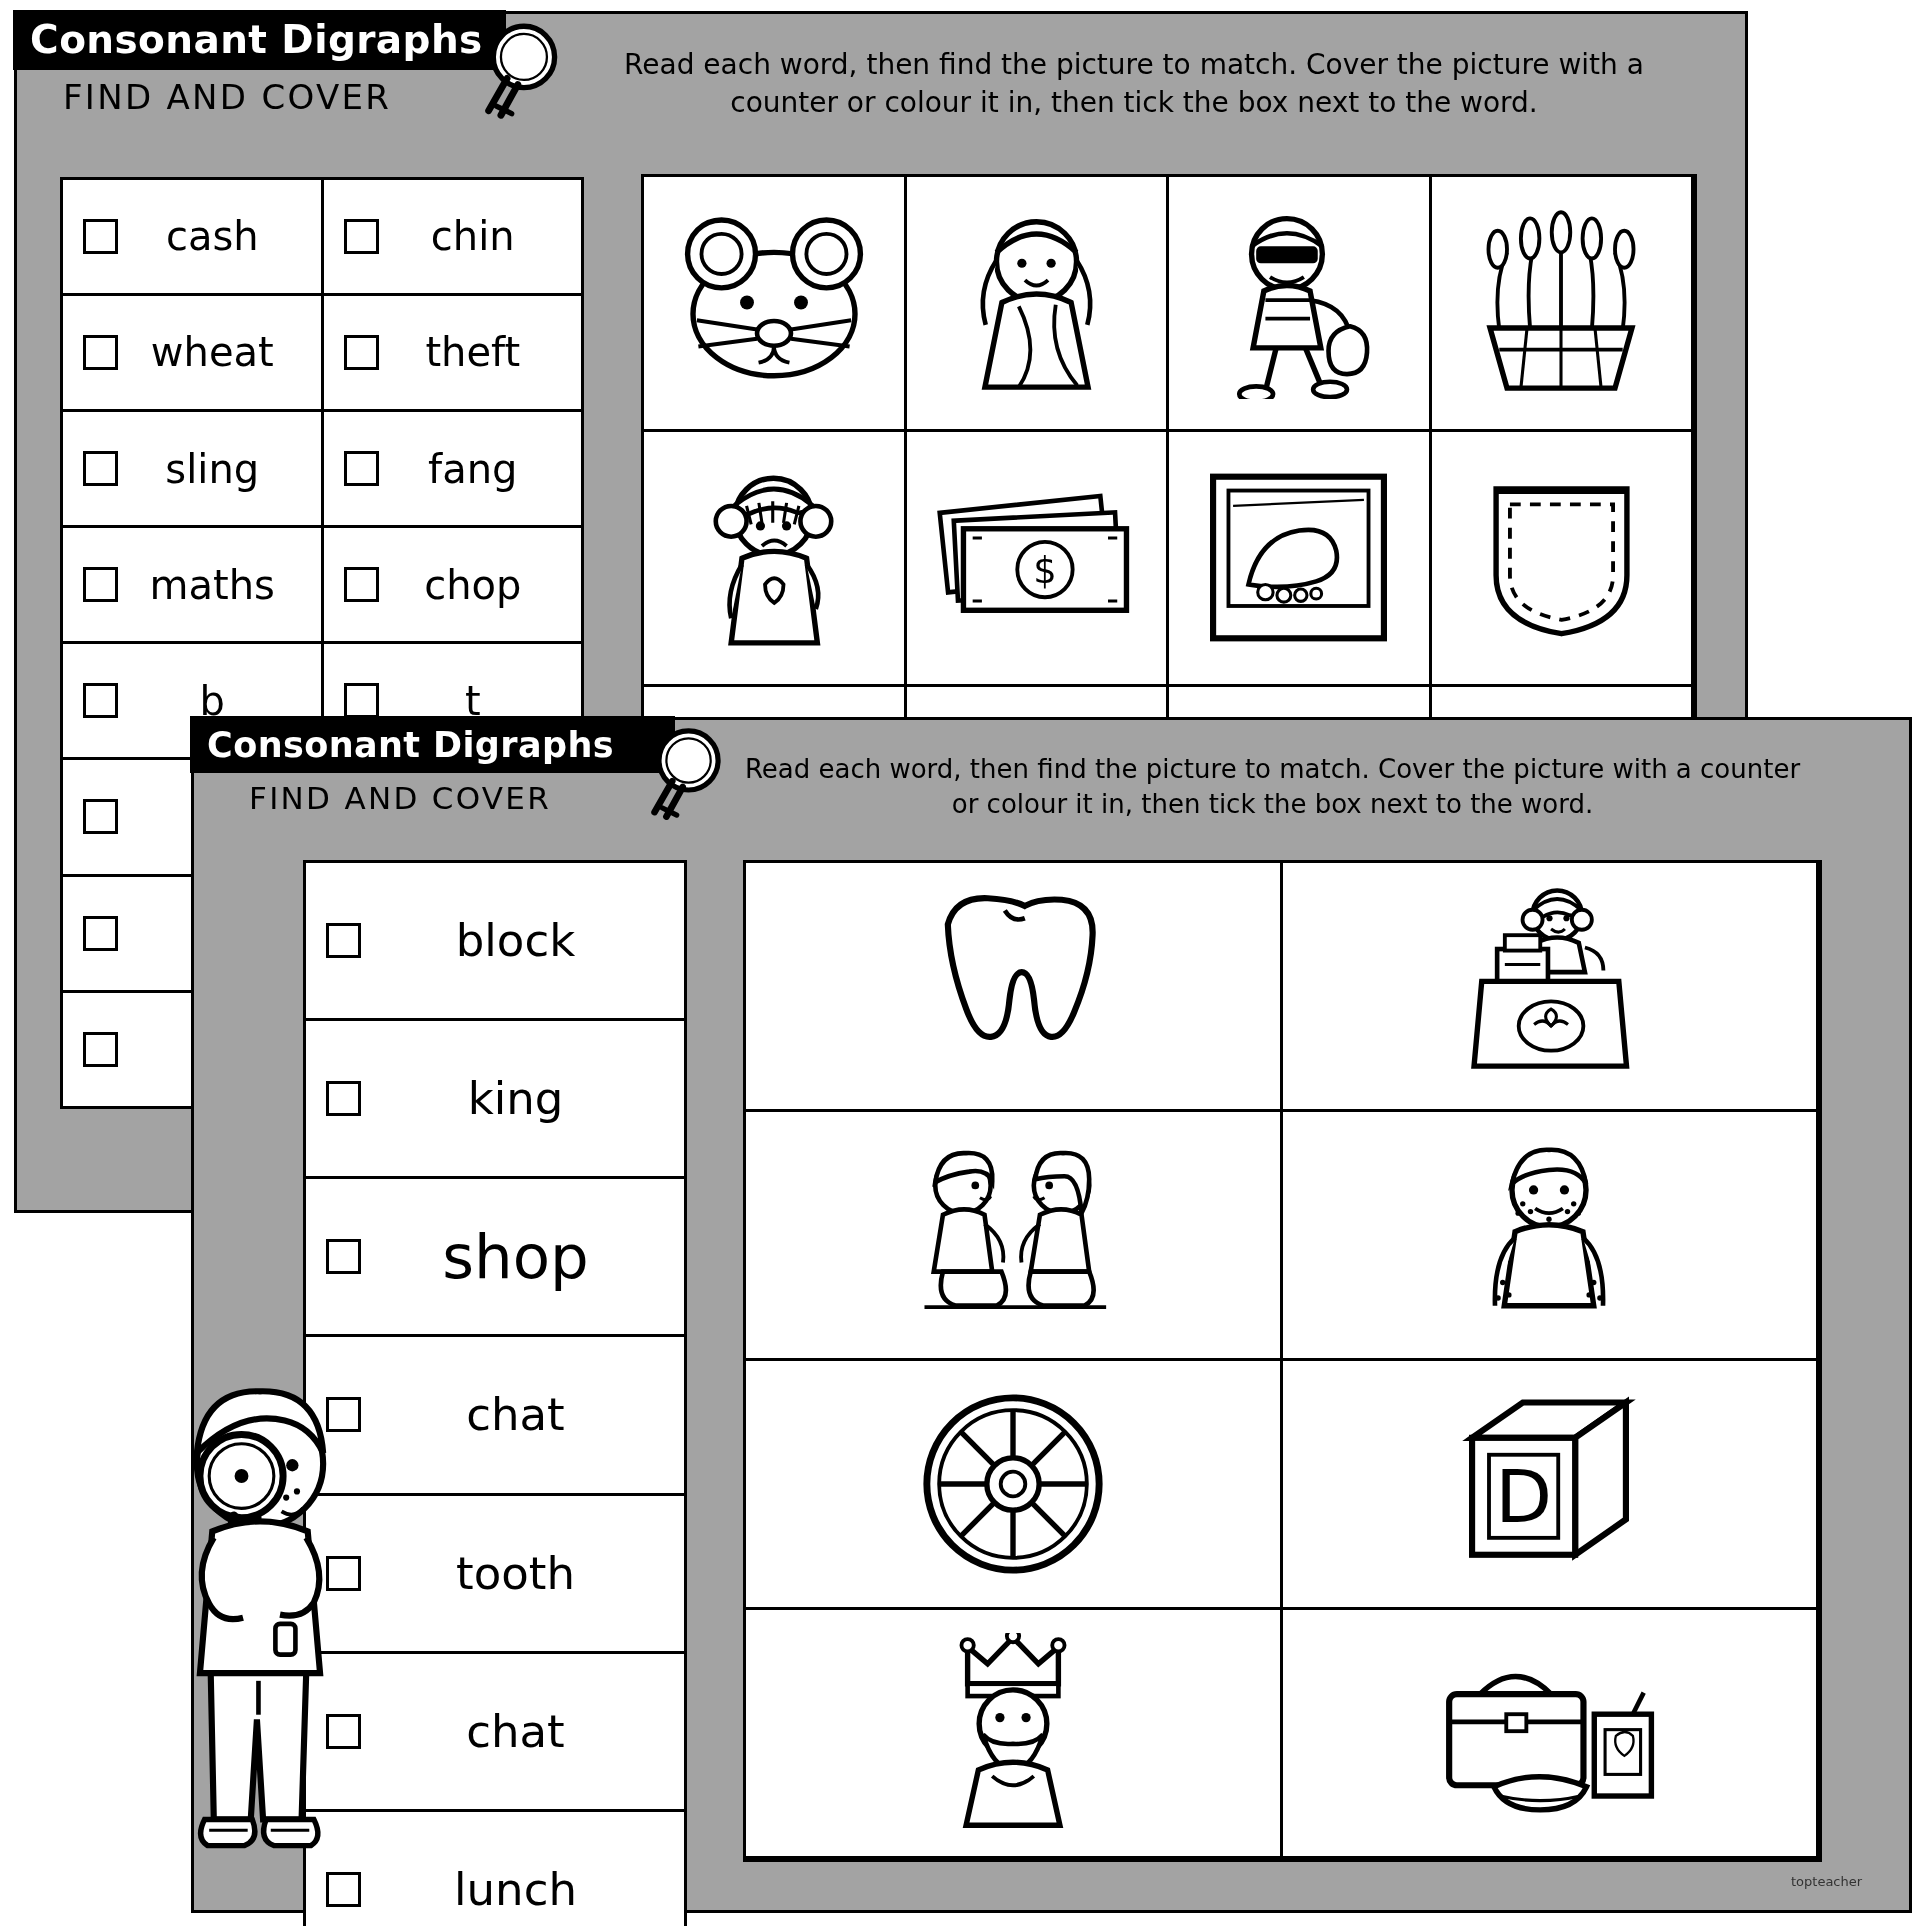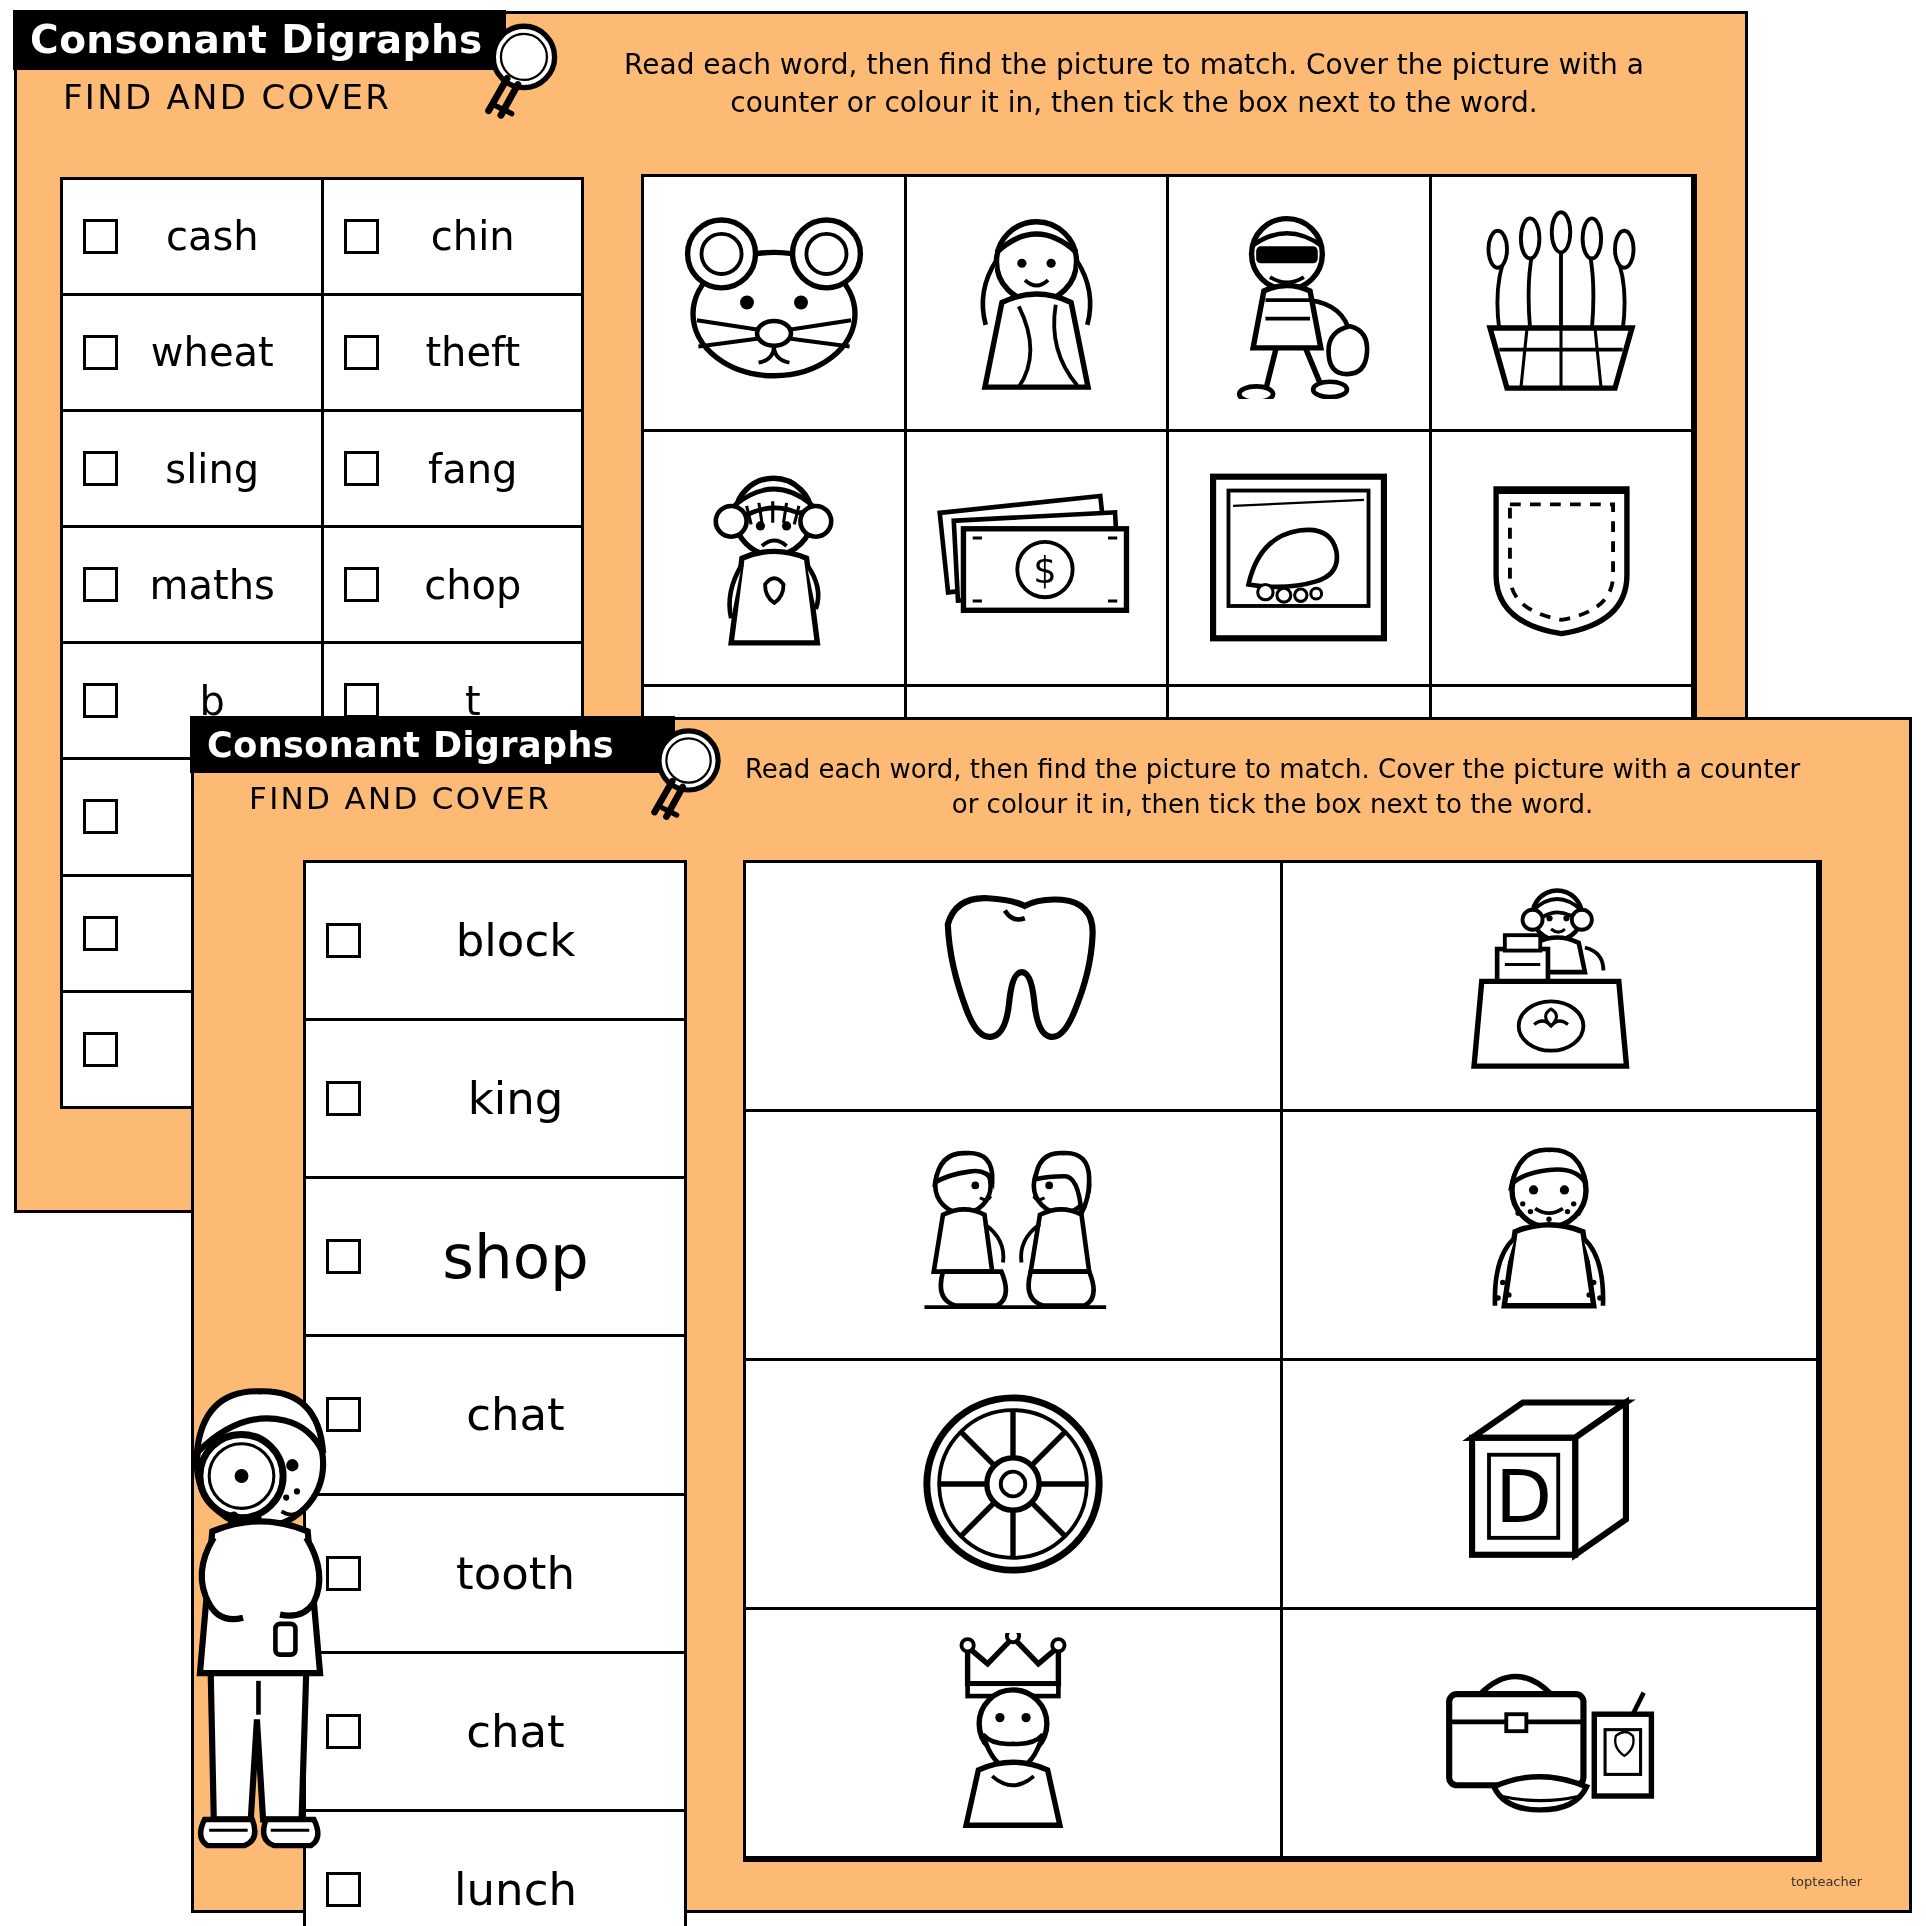--- a/index.html
+++ b/index.html
@@ -14,21 +14,21 @@
   .stage {
     position: relative;
     width: 1926px;
     height: 1926px;
     background: #ffffff;
   }
 
   
   .sheet {
     position: absolute;
-    background: #fdba74;
+    background: #a3a3a3;
     border: 3.9px solid #000;
     box-sizing: border-box;
     text-decoration: underline;
   }
   .sheet-back {
     left: 14px;
     top: 10.8px;
     width: 1734px;
     height: 1202px;
     z-index: 1;

